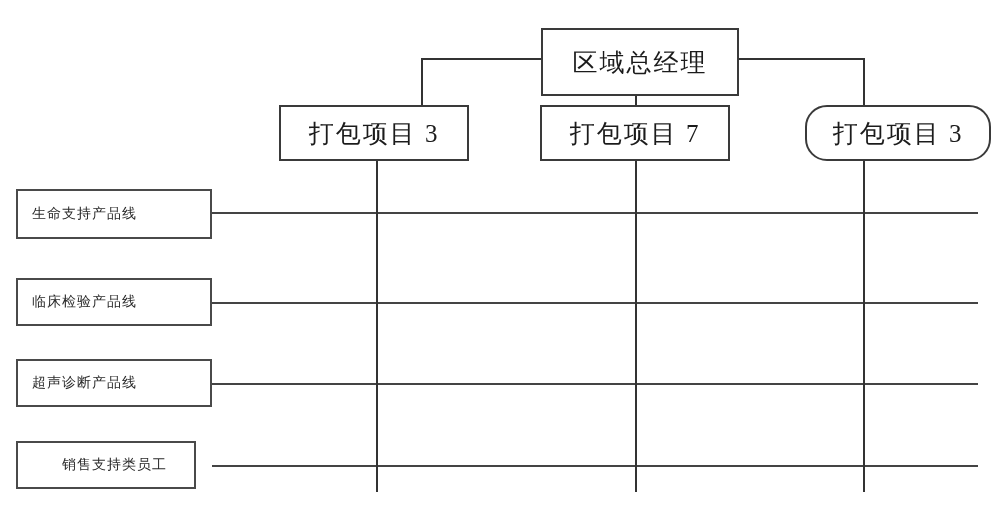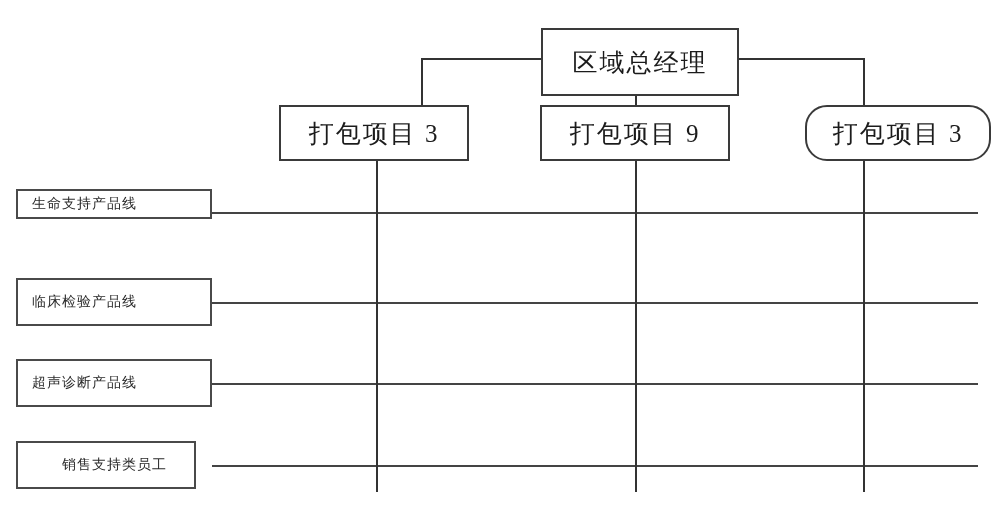--- a/index.html
+++ b/index.html
@@ -101,28 +101,28 @@
 
   <div class="node-box manager" style="left:541px; top:28px; width:198px; height:68px;">
     <span class="node-label">区域总经理</span>
   </div>
 
   <div class="node-box project" style="left:279px; top:105px; width:190px; height:56px;">
     <span class="node-label">打包项目 3</span>
   </div>
 
   <div class="node-box project" style="left:540px; top:105px; width:190px; height:56px;">
-    <span class="node-label">打包项目 9</span>
+    <span class="node-label">打包项目 7</span>
   </div>
 
   <div class="node-box project" style="left:805px; top:105px; width:186px; height:56px;border-radius:22px;">
     <span class="node-label">打包项目 3</span>
   </div>
 
-  <div class="node-box rowbox" style="left:16px; top:189px; width:196px; height:30px;">
+  <div class="node-box rowbox" style="left:16px; top:189px; width:196px; height:50px;">
     <span class="node-label">生命支持产品线</span>
   </div>
 
   <div class="node-box rowbox" style="left:16px; top:359px; width:196px; height:48px;">
     <span class="node-label">超声诊断产品线</span>
   </div>
 
   <div class="node-box rowbox" style="left:16px; top:278px; width:196px; height:48px;">
     <span class="node-label">临床检验产品线</span>
   </div>

